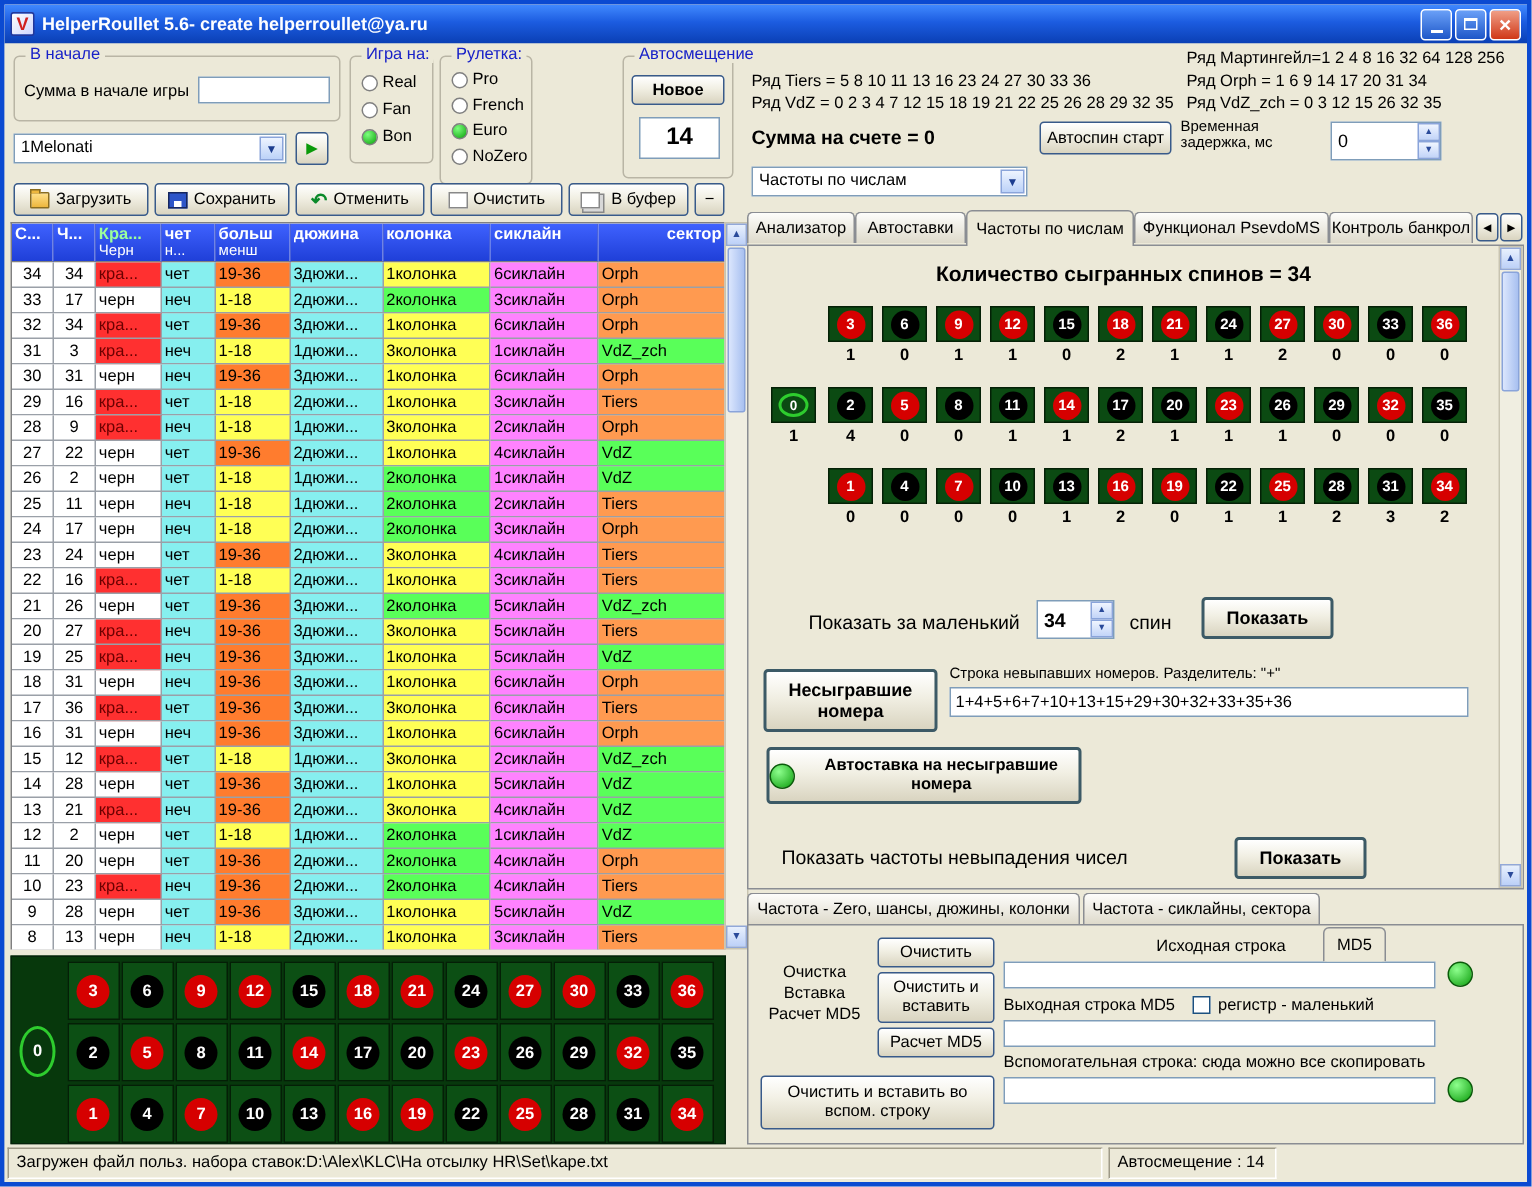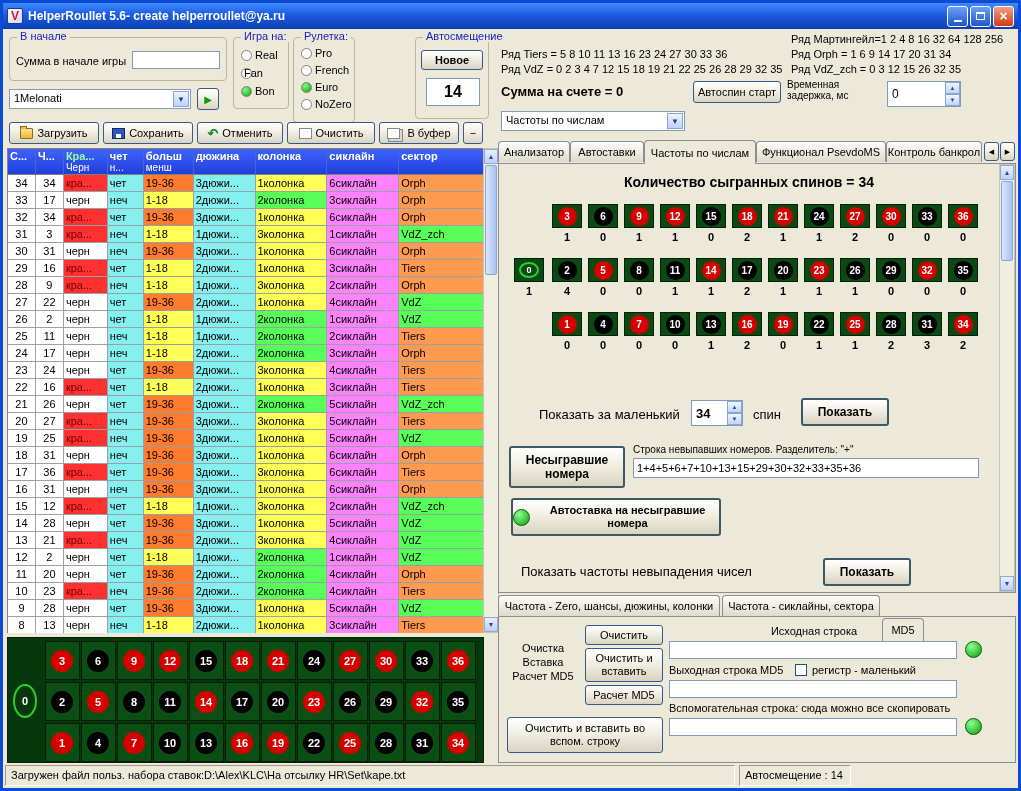--- a/index.html
+++ b/index.html
@@ -128,21 +128,21 @@
     </div>
     <div class="btn" style="left:194px;top:59px;width:22px;height:22px">
       <span style="color:#0a9a0a;font-size:10px">▶</span>
     </div>
 
     <div class="gb" style="left:230px;top:8px;width:56px;height:72px">
       <span class="gbcap">Игра на:</span>
       <span class="radio" style="left:7px;top:12px"></span>
       <span class="lbl" style="left:21px;top:11px">Real</span>
       <span class="radio" style="left:7px;top:30px"></span>
-      <span class="lbl" style="left:10px;top:29px">Fan</span>
+      <span class="lbl" style="left:21px;top:29px">Fan</span>
       <span class="radio sel" style="left:7px;top:48px"></span>
       <span class="lbl" style="left:21px;top:47px">Bon</span>
     </div>
 
     <div class="gb" style="left:290px;top:8px;width:62px;height:86px">
       <span class="gbcap">Рулетка:</span>
       <span class="radio" style="left:7px;top:10px"></span>
       <span class="lbl" style="left:21px;top:9px">Pro</span>
       <span class="radio" style="left:7px;top:27px"></span>
       <span class="lbl" style="left:21px;top:26px">French</span>
@@ -208,21 +208,21 @@
             <div class="h2">&nbsp;</div>
           </div>
           <div class="hcell" style="width: 72px;">
             <div class="h1">колонка</div>
             <div class="h2">&nbsp;</div>
           </div>
           <div class="hcell" style="width: 72px;">
             <div class="h1">сиклайн</div>
             <div class="h2">&nbsp;</div>
           </div>
-          <div class="hcell" style="width: 85px;">
+          <div class="hcell" style="width: 85px; text-align: right;">
             <div class="h1">сектор</div>
             <div class="h2">&nbsp;</div>
           </div>
         </div>
       <div>
           <div class="hrow">
             <div class="hc cc-plain" style="width: 28px;">34</div>
             <div class="hc cc-plain" style="width: 28px;">34</div>
             <div class="hc cc-red" style="width: 44px;">кра...</div>
             <div class="hc cc-cyan" style="width: 36px;">чет</div>

